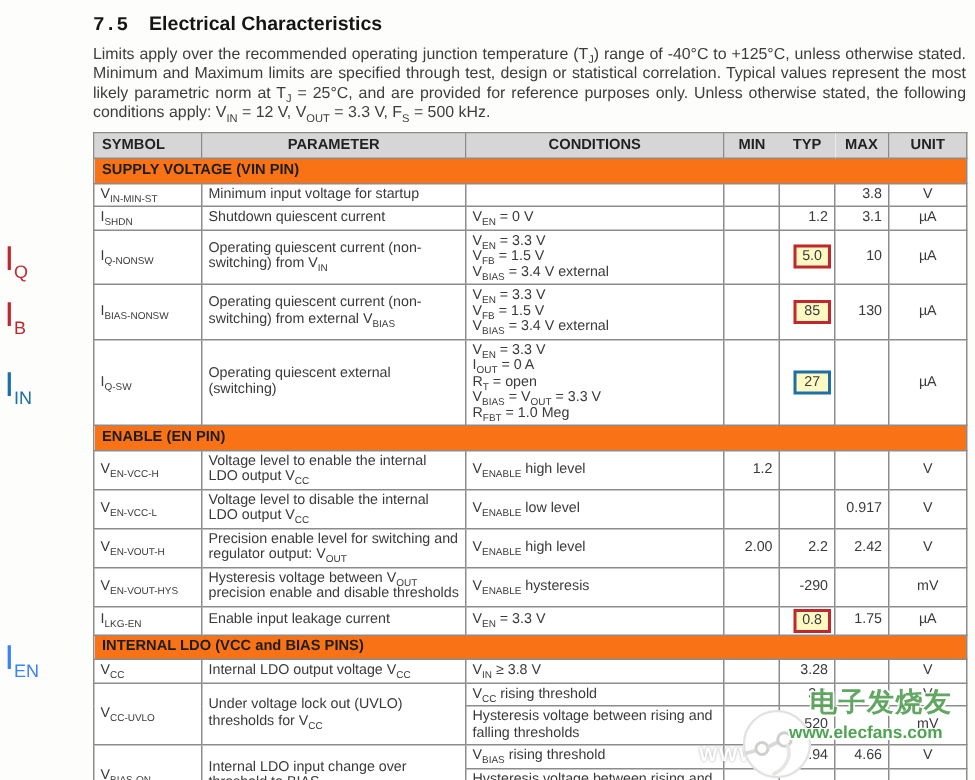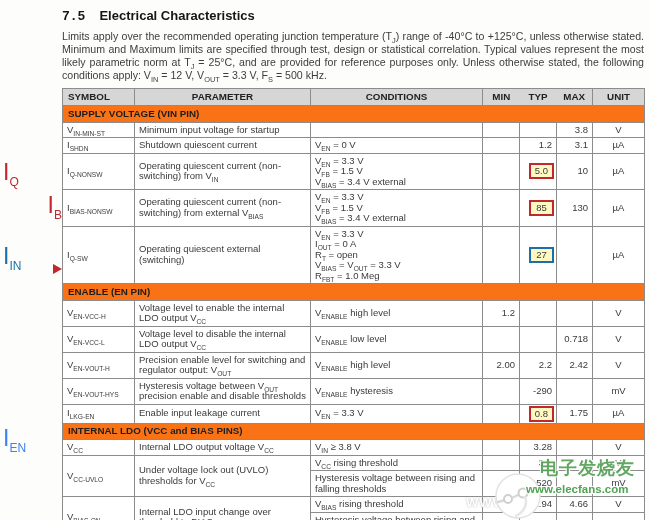--- a/index.html
+++ b/index.html
@@ -54,21 +54,21 @@
 
 <div class="page" id="page">
 
   <div class="anno" style="color: rgb(193, 39, 45); top: 157.25px;">
     <span class="anno-label"><span>I</span><sub>Q</sub></span>
     <span class="anno-arrow">
         <span class="anno-line"></span>
         <span class="anno-head"></span>
       </span>
   </div>
-  <div class="anno" style="color: rgb(193, 39, 45); top: 193.75px; flex-direction: column;">
+  <div class="anno" style="color: rgb(193, 39, 45); top: 193.75px;">
     <span class="anno-label"><span>I</span><sub>B</sub></span>
     <span class="anno-arrow">
         <span class="anno-line"></span>
         <span class="anno-head"></span>
       </span>
   </div>
   <div class="anno" style="color: rgb(28, 111, 168); top: 240.75px;">
     <span class="anno-label"><span>I</span><sub>IN</sub></span>
     <span class="anno-arrow">
         <span class="anno-line"></span>
@@ -170,21 +170,21 @@
             <td class="num v-typ"></td>
             <td class="num v-max"></td>
             <td class="td-unit">V</td>
           </tr>
           <tr>
             <td class="td-symbol" rowspan="1">V<sub>EN-VCC-L</sub></td>
             <td class="td-param" rowspan="1">Voltage level to disable the internal LDO output V<sub>CC</sub></td>
             <td class="td-cond">V<sub>ENABLE</sub> low level</td>
             <td class="num v-min"></td>
             <td class="num v-typ"></td>
-            <td class="num v-max">0.718</td>
+            <td class="num v-max">0.917</td>
             <td class="td-unit">V</td>
           </tr>
           <tr>
             <td class="td-symbol" rowspan="1">V<sub>EN-VOUT-H</sub></td>
             <td class="td-param" rowspan="1">Precision enable level for switching and regulator output: V<sub>OUT</sub></td>
             <td class="td-cond">V<sub>ENABLE</sub> high level</td>
             <td class="num v-min">2.00</td>
             <td class="num v-typ">2.2</td>
             <td class="num v-max">2.42</td>
             <td class="td-unit">V</td>

